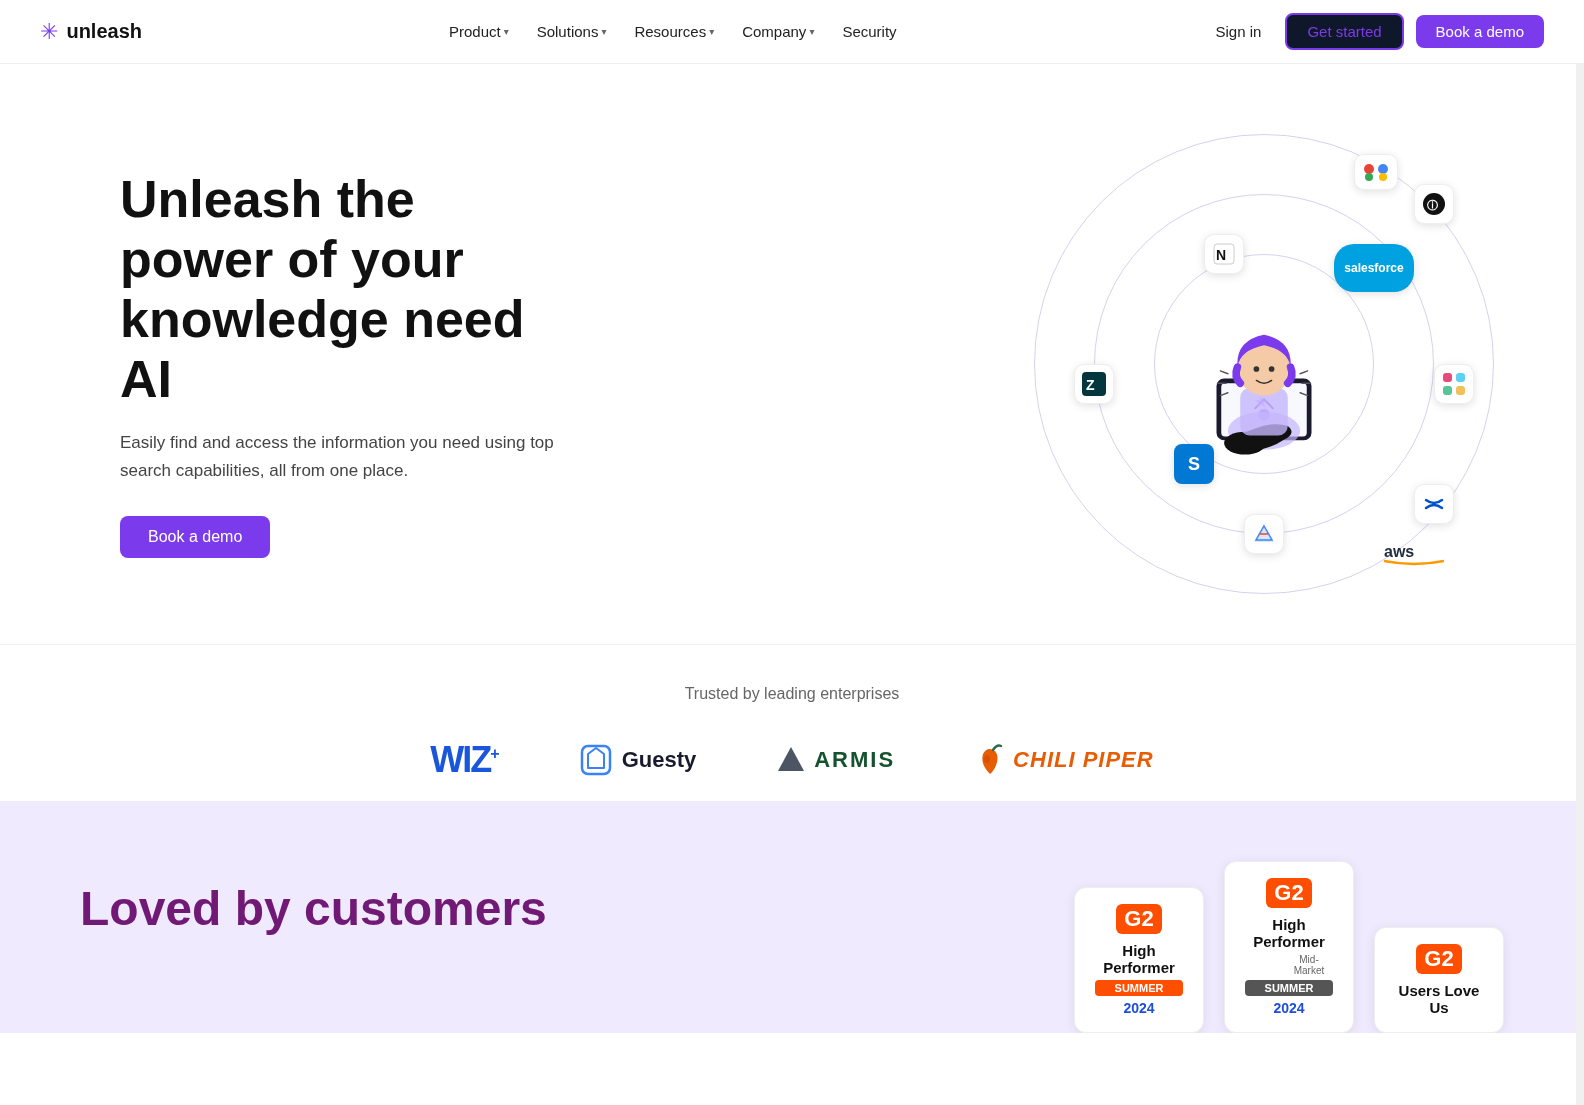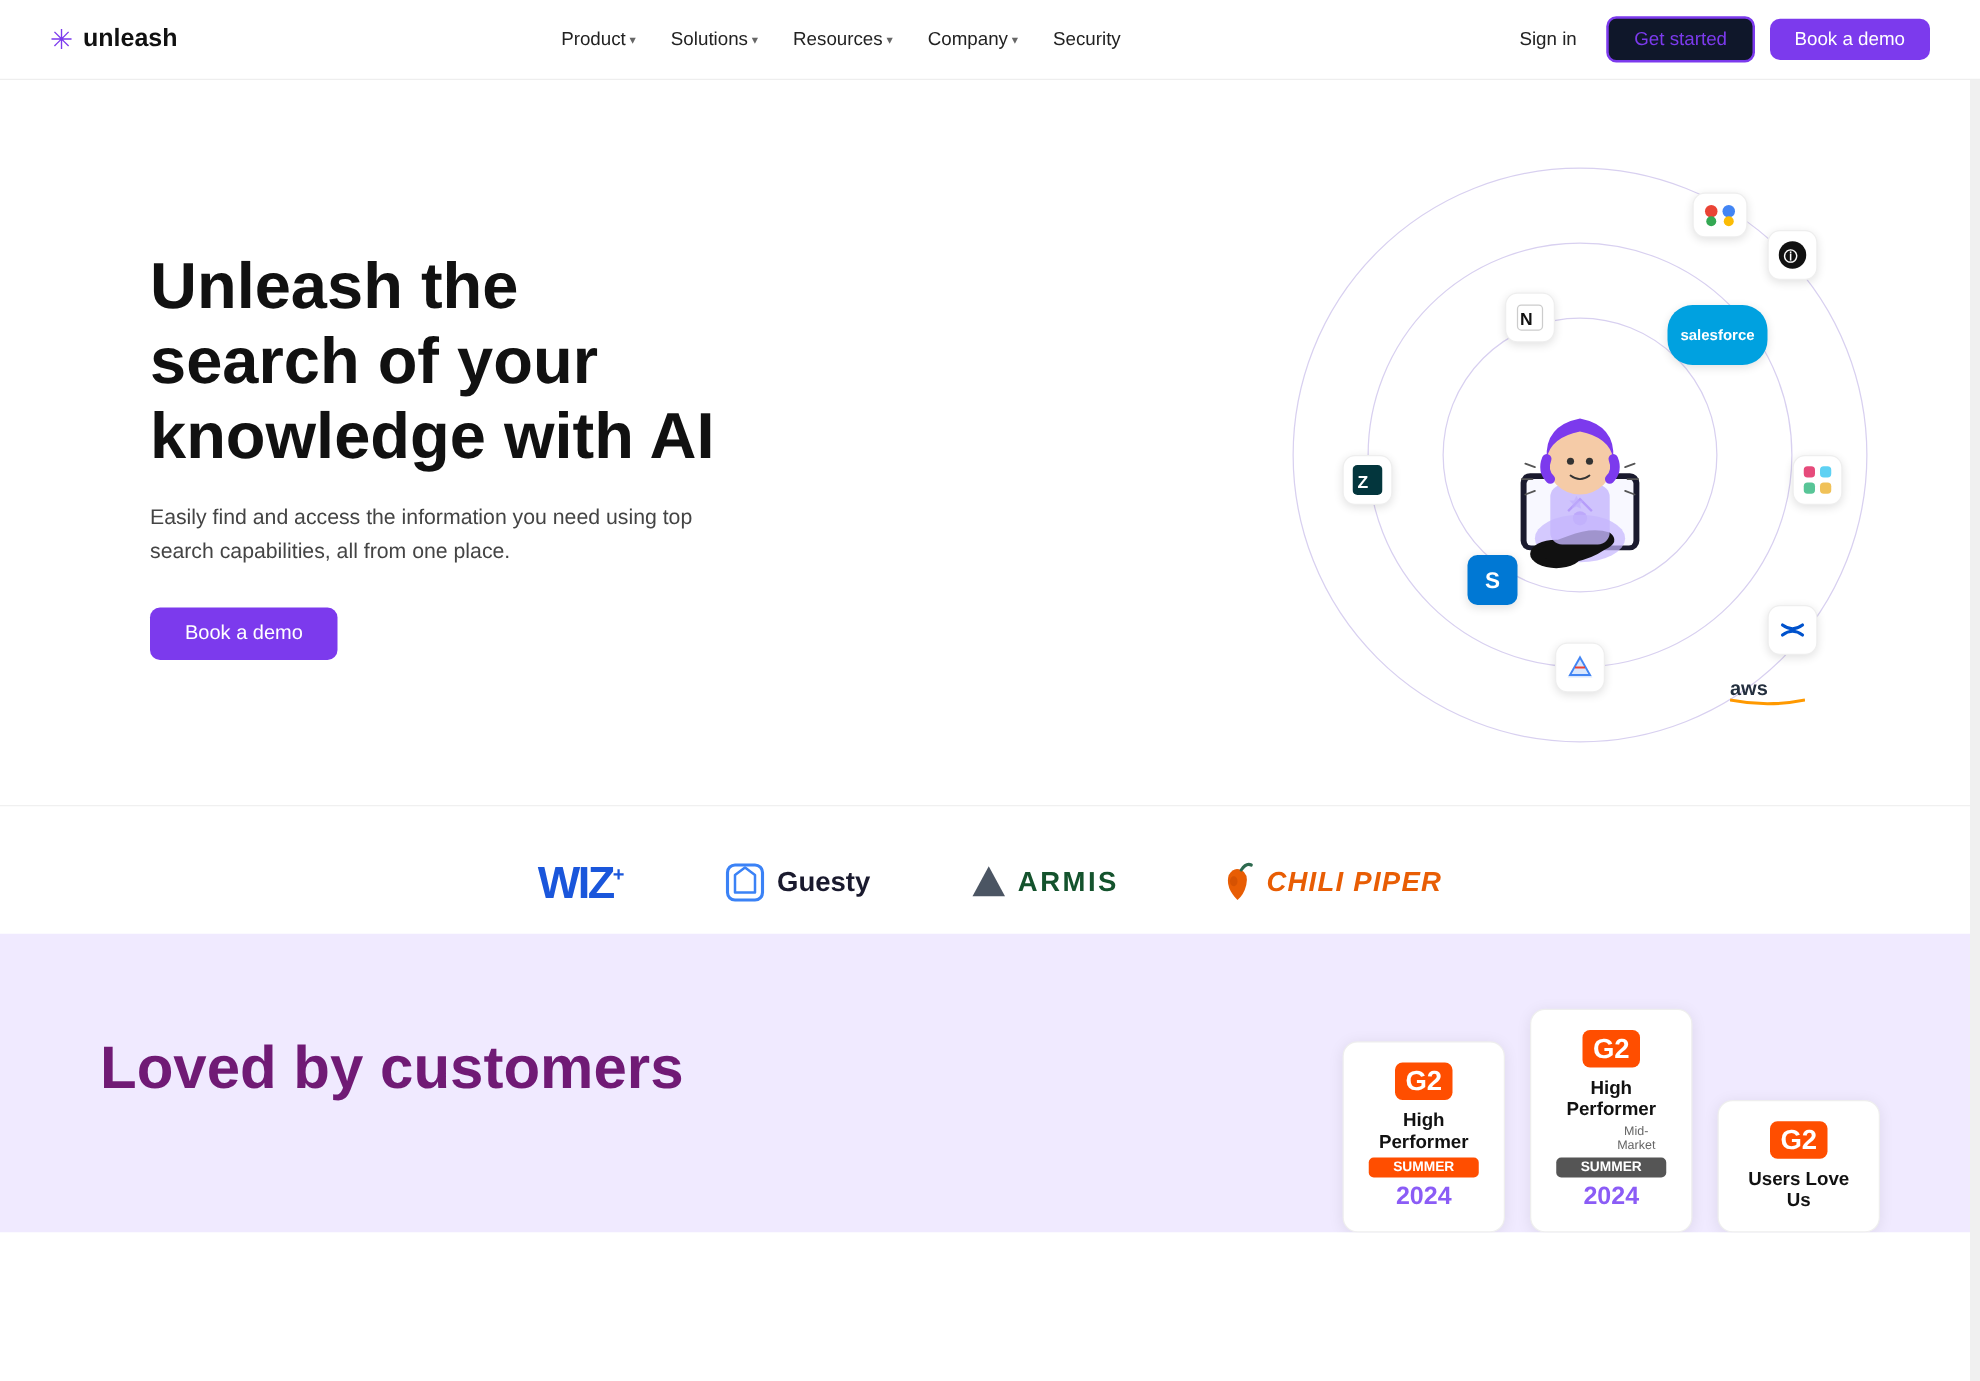--- a/index.html
+++ b/index.html
@@ -96,21 +96,21 @@
     
     .g2-badge {
       background: #fff; border-radius: 12px; padding: 16px 20px;
       text-align: center; width: 130px; box-shadow: 0 2px 12px rgba(0,0,0,0.08);
       border: 1px solid #eee; display: flex; flex-direction: column; align-items: center; gap: 4px;
     }
     .g2-logo { font-size: 22px; font-weight: 900; color: #ff4e00; background: #ff4e00; color: #fff; border-radius: 6px; padding: 2px 8px; margin-bottom: 4px; }
     .g2-badge-title { font-size: 15px; font-weight: 700; color: #111; }
     .g2-badge-sub { font-size: 10px; color: #666; padding-left: 40px; }
     .g2-badge-season { background: #ff4e00; color: #fff; border-radius: 4px; padding: 2px 8px; font-size: 11px; font-weight: 700; width: 100%; text-align: center; }
-    .g2-badge-year { font-size: 20px; font-weight: 800; color: #8b5cf6; }
+    .g2-badge-year { font-size: 14px; font-weight: 800; color: #1d4ed8; }
     .g2-badge-season-mid { background: #555; color: #fff; border-radius: 4px; padding: 2px 8px; font-size: 11px; font-weight: 700; width: 100%; text-align: center; }
 
     
     .scrollbar {
       position: fixed; right: 0; top: 0; width: 8px; height: 100%;
       background: #f0f0f0;
     }
     .scrollbar-thumb {
       position: absolute; top: 0; width: 8px; height: 60px;
       background: #ccc; border-radius: 4px;
@@ -147,21 +147,21 @@
   </div>
   <div class="nav-actions">
     <button class="btn-sign-in">Sign in</button>
     <button class="btn-get-started">Get started</button>
     <button class="btn-book-demo">Book a demo</button>
   </div>
 </nav>
 
 <section class="hero">
   <div class="hero-left">
-    <h1 class="hero-title">Unleash the search of your knowledge with AI</h1>
+    <h1 class="hero-title">Unleash the power of your knowledge need AI</h1>
     <p class="hero-subtitle">Easily find and access the information you need using top search capabilities, all from one place.</p>
     <button class="btn-hero-demo">Book a demo</button>
   </div>
 
   <div class="hero-right">
     <div class="orbit-container">
 
       <div class="orbit-circle orbit-1"></div>
       <div class="orbit-circle orbit-2"></div>
       <div class="orbit-circle orbit-3"></div>
@@ -266,20 +266,21 @@
           <text x="0" y="18" font-size="16" font-weight="700" fill="#232F3E">aws</text>
           <path d="M0 22 Q30 28 60 22" stroke="#FF9900" stroke-width="2.5" fill="none"></path>
         </svg>
       </div>
 
     </div>
   </div>
 </section>
 
 <section class="trusted">
+  <p class="trusted-title">Trusted by leading enterprises</p>
   <div class="trusted-logos">
 
     <div class="logo-item">
       <span style="font-size:36px; font-weight:900; color:#1a56db; letter-spacing:-2px;">WIZ<sup style="font-size:16px; font-weight:600;">+</sup></span>
     </div>
 
     <div class="logo-item">
       <svg width="36" height="36" viewBox="0 0 36 36">
         <rect x="4" y="4" width="28" height="28" rx="6" fill="none" stroke="#3b82f6" stroke-width="2.5"></rect>
         <path d="M18 10 L18 26 M10 18 L26 18" stroke="#3b82f6" stroke-width="0" fill="none"></path>

